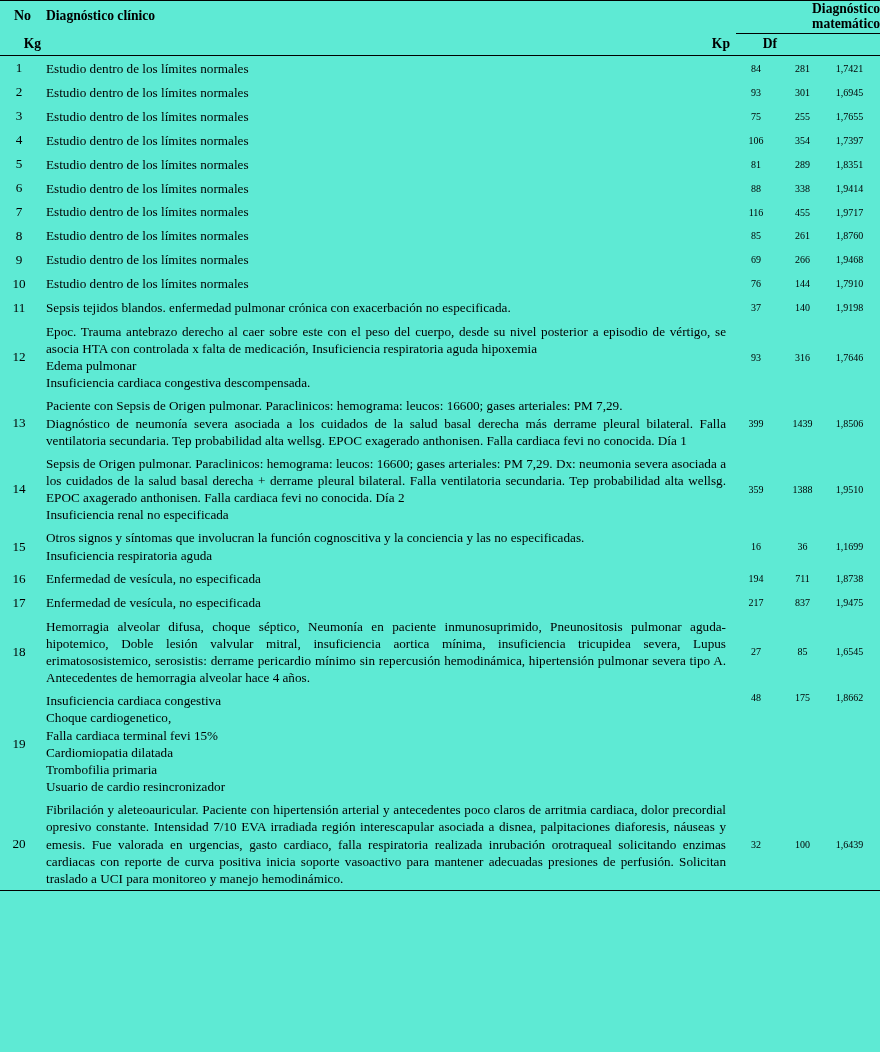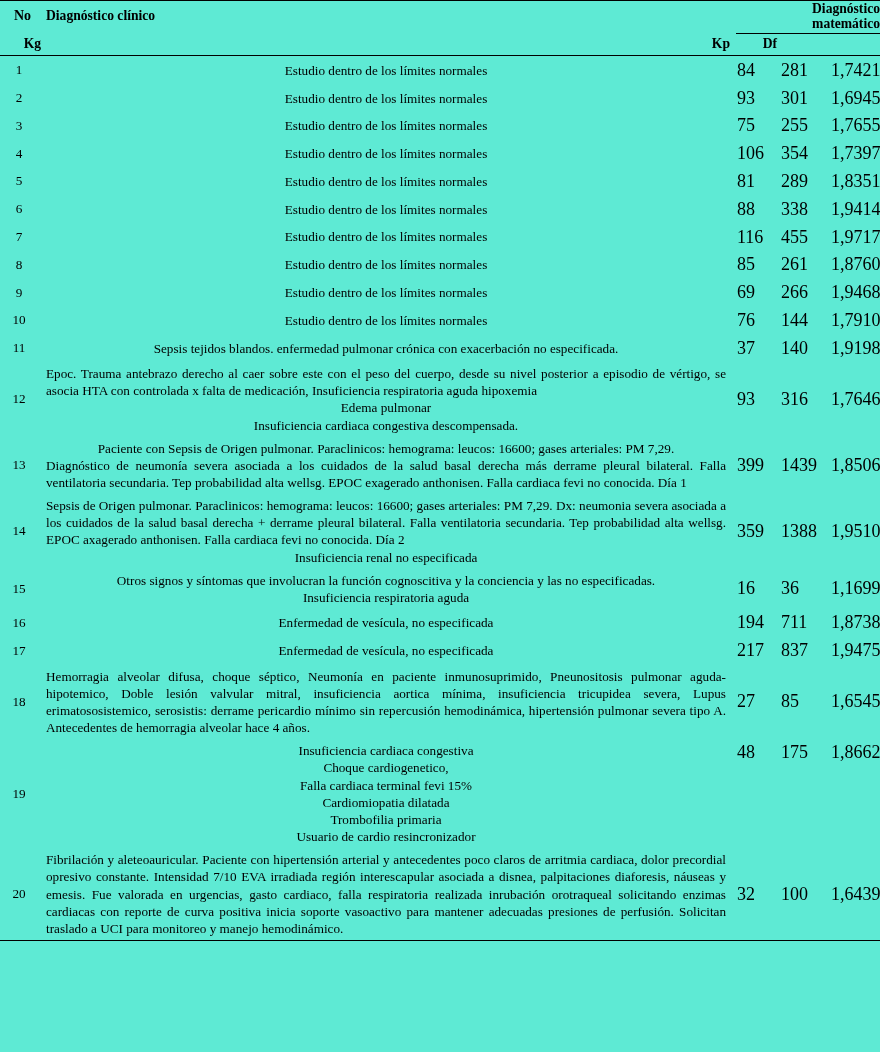--- a/index.html
+++ b/index.html
@@ -111,39 +111,39 @@
   td.dx {
     text-align: justify;
     text-justify: inter-word;
     padding: 0 10px 0 0;
     font-size: 13.2px;
     line-height: 1.30;
     vertical-align: middle;
   }
 
   td.num {
-    text-align: left;
-    font-size: 18px;
+    text-align: center;
+    font-size: 10px;
     vertical-align: middle;
     white-space: nowrap;
   }
   td.num.topal { vertical-align: top; }
   td.num.kg { padding-right: 5px; }
   td.num.kp { padding-right: 6px; }
   td.num.df { padding-right: 12px; }
 
   tr.datarow > td { padding-top: 3px; padding-bottom: 3px; }
   tr.datarow.simple > td { padding-top: 3.4px; padding-bottom: 3.4px; }
 
   .dx p {
     margin: 0;
     text-align: justify;
     text-justify: inter-word;
   }
-  .dx p.nojust { text-align: center; font-family: Liberation Serif, serif; }
+  .dx p.nojust { text-align: left; font-family: Liberation Serif, serif; }
   .dx p:last-child { }
 </style>
 </head>
 <body>
 
 <div id="page">
   <table class="tbl">
     <colgroup>
       <col class="c-no">
       <col class="c-dx">

